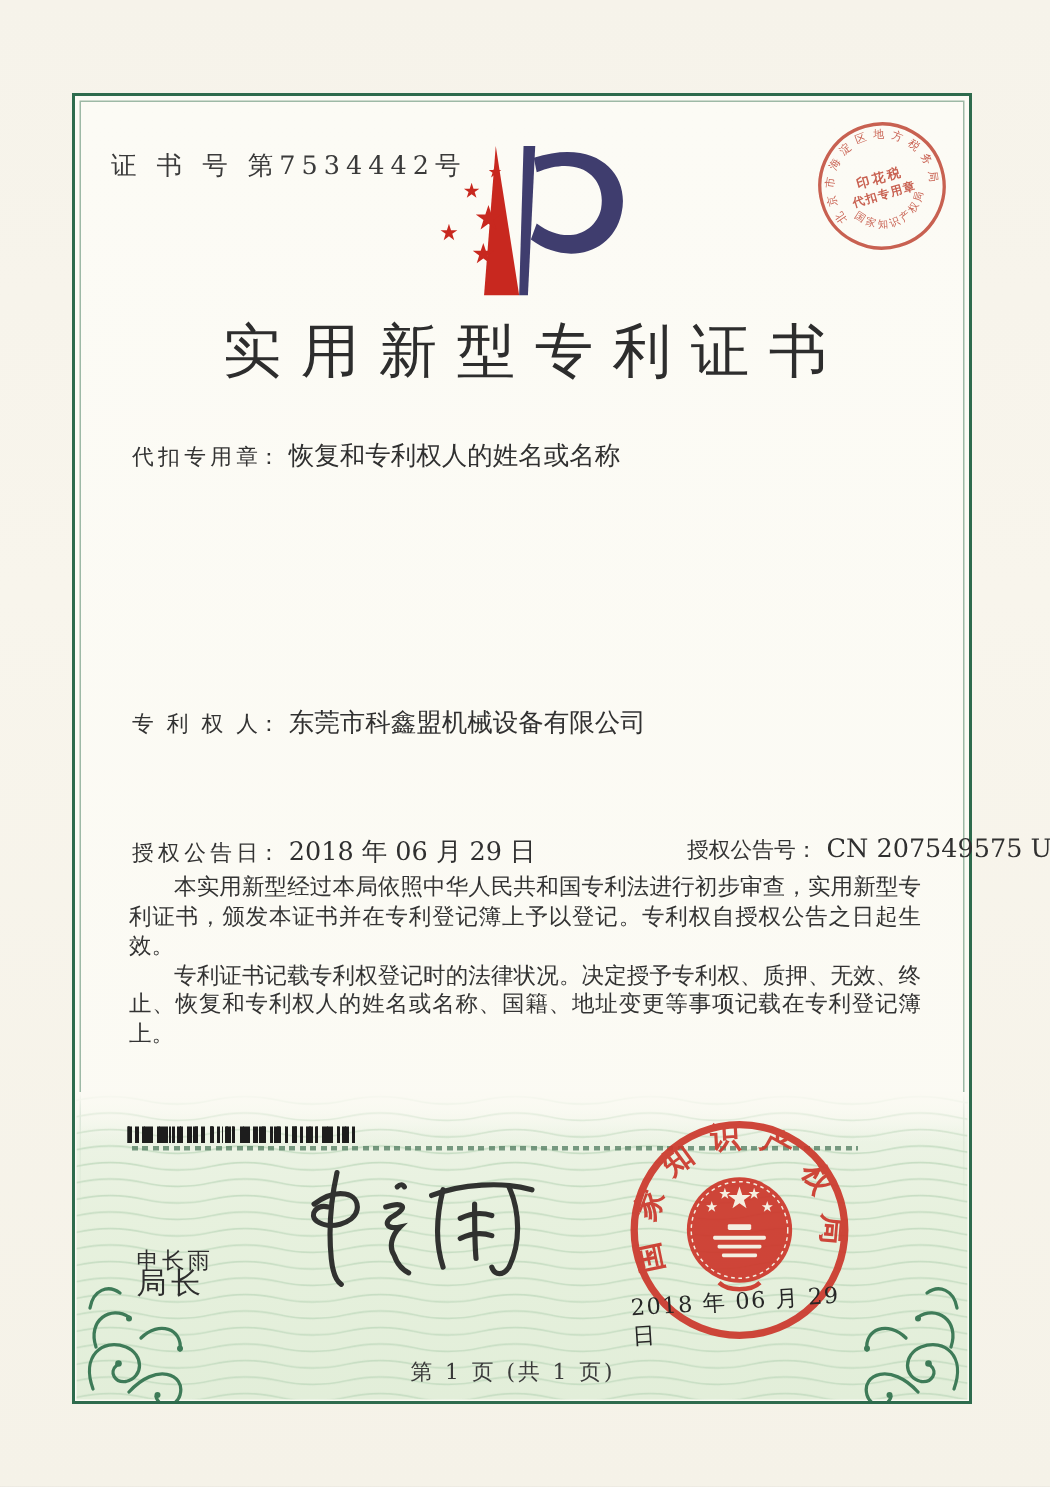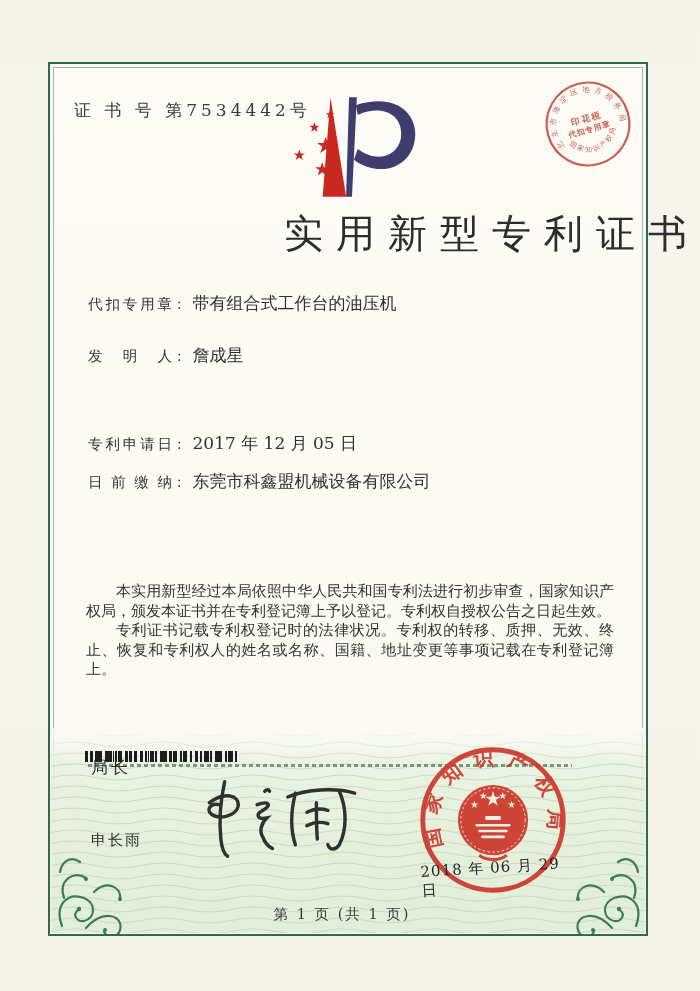--- a/index.html
+++ b/index.html
@@ -36,21 +36,21 @@
   .flourish{position:absolute; width:96px; height:96px;}
   .flourish.left{left:52px; top:838px;}
   .flourish.right{left:550px; top:838px; transform:scaleX(-1);}
   
   .cert-no{
     position:absolute; left:74px; top:99px;
     font-size:17px; letter-spacing:4px; color:#3a3a3a;
   }
   .logo{position:absolute; left:272px; top:94px; width:156px; height:110px;}
   .title{
-    position:absolute; left:0; right:0; top:207px; text-align:right;
+    position:absolute; left:0; right:0; top:207px; text-align:center;
     font-size:39px; letter-spacing:13px; text-indent:13px; color:#2d2d2d;
     font-weight:500;
   }
   
   .row{position:absolute; left:88px; width:540px; font-size:17px; color:#343434; white-space:nowrap;}
   .row .lbl{
     display:inline-block; width:84px; font-size:14.5px;
     text-align:justify; text-align-last:justify; vertical-align:baseline; color:#333;
   }
   .row .colon{display:inline-block; margin-right:6px; font-size:14.5px;}
@@ -65,22 +65,22 @@
   }
   .body-text p{margin:0; text-indent:2em;}
   
   .barcode{
     position:absolute; left:85px; top:751px; width:152px; height:11px;
     background-image:
       repeating-linear-gradient(90deg,#1d1d1d 0 2px,transparent 2px 5px),
       repeating-linear-gradient(90deg,#1d1d1d 0 1px,transparent 1px 7px),
       repeating-linear-gradient(90deg,#1d1d1d 0 3px,transparent 3px 11px);
   }
-  .signoff-title{position:absolute; left:91px; top:756px;
-    font-family:Liberation Serif, serif; font-size:17px; letter-spacing:3px; color:#2e2e2e;}
+  .signoff-title{position:absolute; left:91px; top:842px;
+    font-family:Liberation Serif, serif; font-size:20px; letter-spacing:3px; color:#2e2e2e;}
   .signoff-name{position:absolute; left:91px; top:831px;
     font-family:"Liberation Sans","DejaVu Sans",sans-serif; font-size:15px; letter-spacing:2px; color:#2e2e2e;}
   .signature{position:absolute; left:196px; top:770px; width:172px; height:96px;}
   .seal{position:absolute; left:415px; top:742px; width:156px; height:156px; opacity:.93;}
   .seal-date{
     position:absolute; left:421px; top:858px; width:160px;
     font-size:15px; letter-spacing:1px; color:#262626; transform:rotate(-3.5deg);
   }
   .tax-stamp{position:absolute; left:542px; top:78px; width:92px; height:92px;
     transform:rotate(-16deg); opacity:.88; mix-blend-mode:multiply;}
@@ -162,35 +162,35 @@
       <use href="#star" x="38" y="27" width="11" height="11"></use>
       <use href="#star" x="46" y="42" width="18" height="18"></use>
       <use href="#star" x="22" y="55" width="12" height="12"></use>
       <use href="#star" x="44" y="68" width="15" height="15"></use>
     </g>
   </svg>
 
   <div class="title">实用新型专利证书</div>
 
   <div class="row" style="top:292px">
-    <span class="lbl">代扣专用章</span><span class="colon">：</span><span class="val">带有组合式工作台的油压机</span>
-  </div>
-  <div class="row" style="top:344px">
-    <span class="lbl">发明人</span><span class="colon">：</span><span class="val">詹成星</span>
-  </div>
-  <div class="row" style="top:432px">
-    <span class="lbl">专利申请日</span><span class="colon">：</span><span class="val">2017 年 12 月 05 日</span>
+    <span class="lbl">代扣专用章</span><span class="colon">：</span><span class="val">恢复和专利权人的姓名或名称</span>
   </div>
   <div class="row" style="top:470px">
-    <span class="lbl">日前缴纳</span><span class="colon">：</span><span class="val">东莞市科鑫盟机械设备有限公司</span>
+    <span class="lbl">专利权人</span><span class="colon">：</span><span class="val">东莞市科鑫盟机械设备有限公司</span>
+  </div>
+  <div class="row" style="top:556px">
+    <span class="lbl">授权公告日</span><span class="colon">：</span><span class="val">2018 年 06 月 29 日</span>
+    <span class="pair2">
+      <span class="lbl" style="width:auto;">授权公告号</span><span class="colon">：</span><span class="val">CN 207549575 U</span>
+    </span>
   </div>
 
   <div class="body-text">
-    <p>本实用新型经过本局依照中华人民共和国专利法进行初步审查，国家知识产权局，颁发本证书并在专利登记簿上予以登记。专利权自授权公告之日起生效。</p>
-    <p>专利证书记载专利权登记时的法律状况。专利权的转移、质押、无效、终止、恢复和专利权人的姓名或名称、国籍、地址变更等事项记载在专利登记簿上。</p>
+    <p>本实用新型经过本局依照中华人民共和国专利法进行初步审查，实用新型专利证书，颁发本证书并在专利登记簿上予以登记。专利权自授权公告之日起生效。</p>
+    <p>专利证书记载专利权登记时的法律状况。决定授予专利权、质押、无效、终止、恢复和专利权人的姓名或名称、国籍、地址变更等事项记载在专利登记簿上。</p>
   </div>
 
   <div class="barcode"></div>
 
   <div class="signoff-title">局长</div>
   <div class="signoff-name">申长雨</div>
 
   <svg class="signature" viewBox="0 0 180 100">
     <g fill="none" stroke="#222" stroke-width="3.6" stroke-linecap="round" opacity="0.92">
       <path d="M30 12 C26 30 24 52 26 72 C27 82 30 88 33 90"></path>

